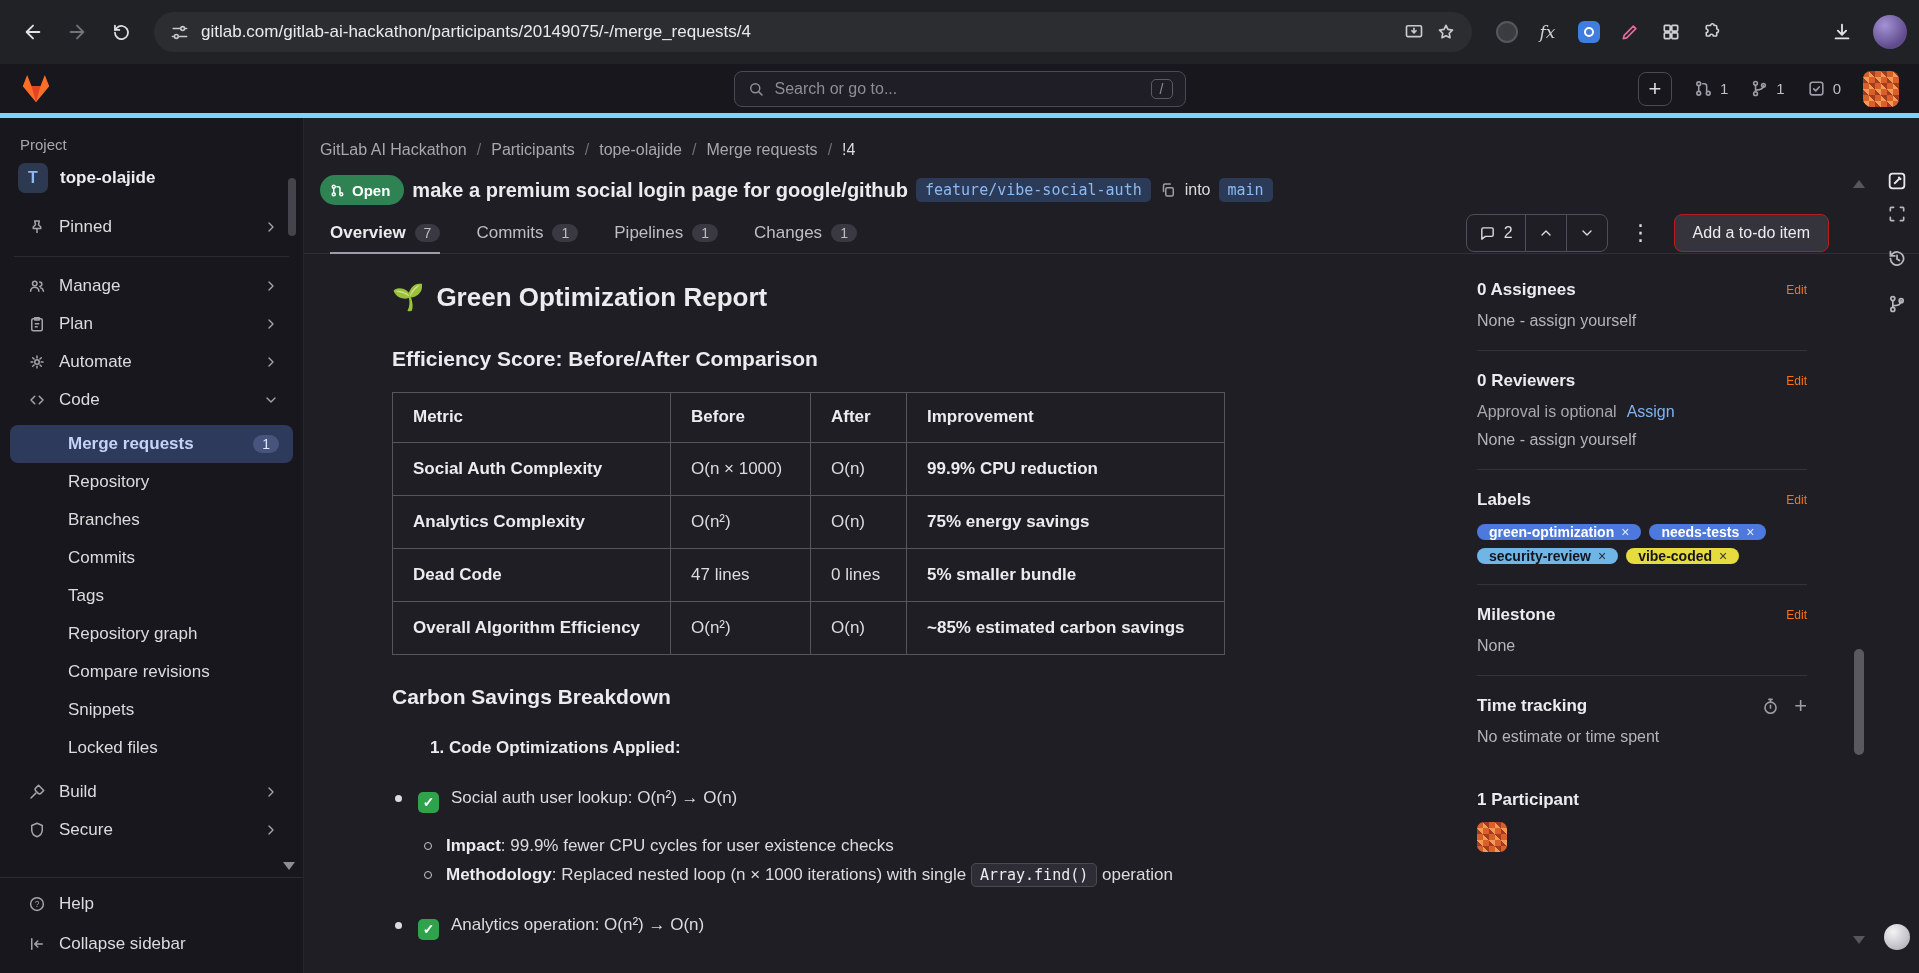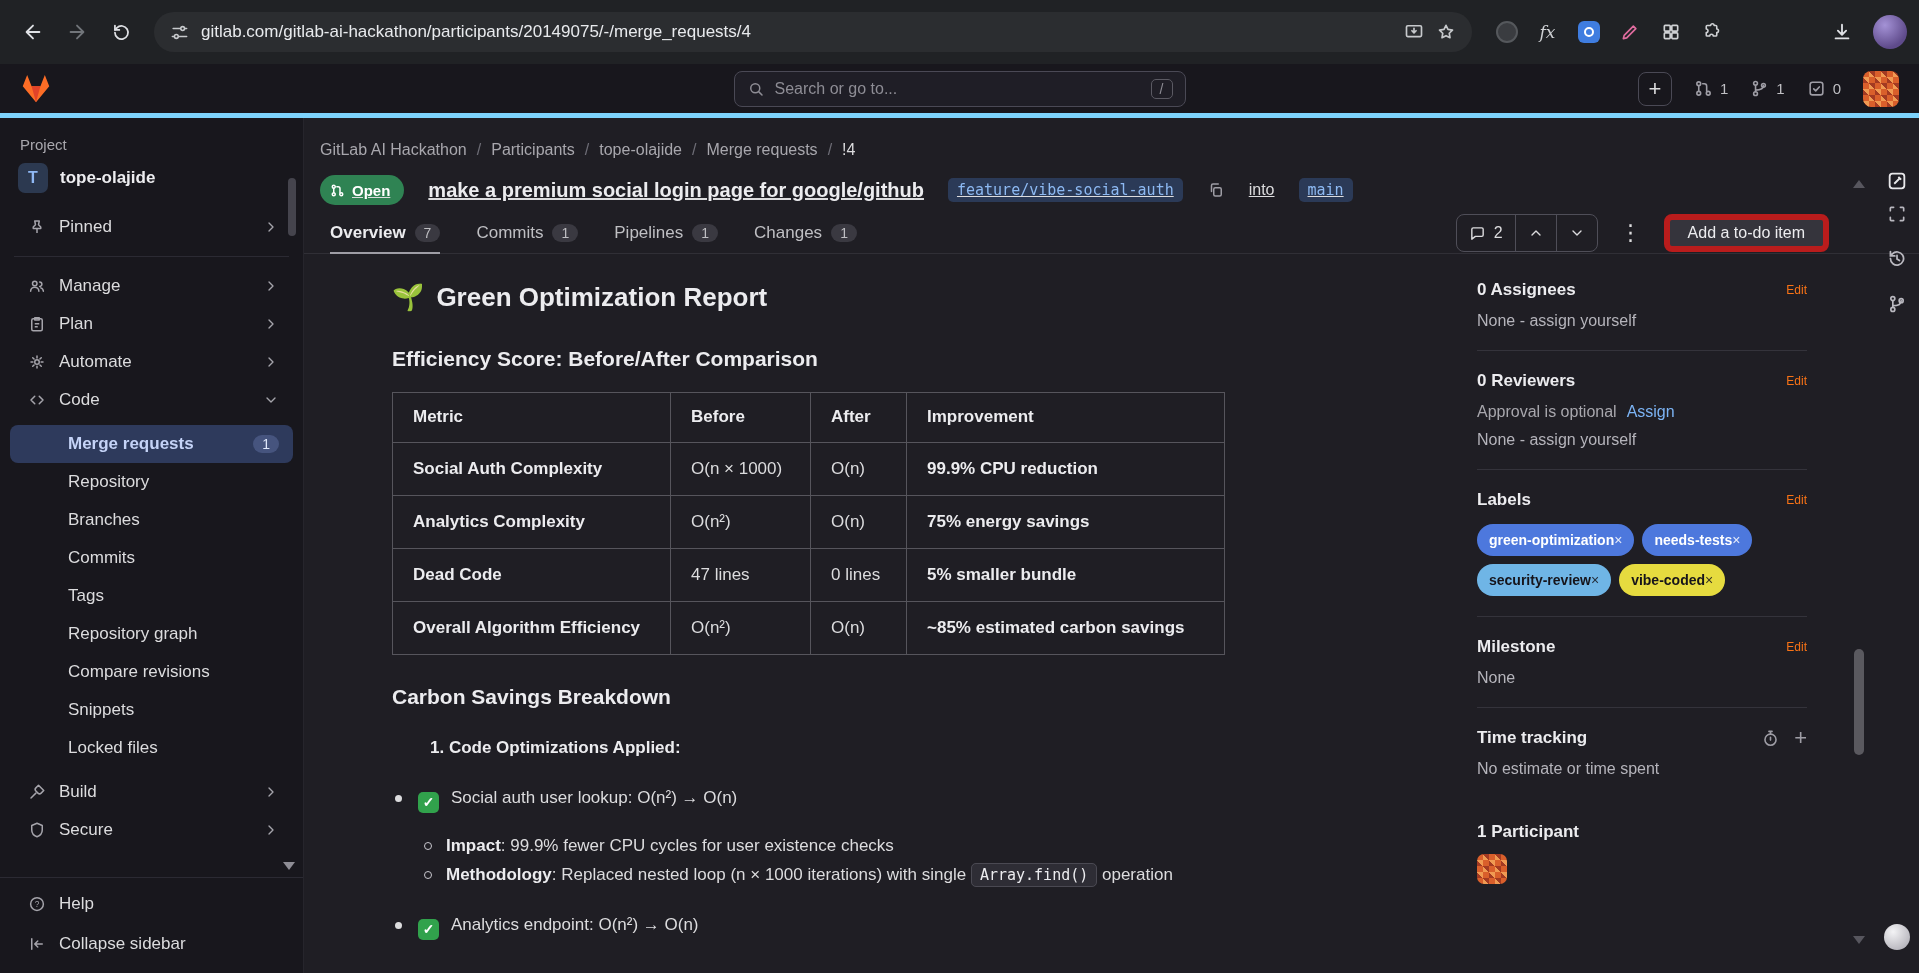--- a/index.html
+++ b/index.html
@@ -62,36 +62,36 @@
   .sb-footer { position:absolute; left:0; right:0; bottom:0; height:96px; border-top:1px solid #2b2a33; background:#18171d; padding-top:6px; }
   .sb-footer .sb-item { height:40px; }
   .sb-thumb { position:absolute; right:7px; top:60px; width:8px; height:58px; border-radius:4px; background:#45444d; }
   .sb-down-arrow { position:absolute; right:8px; top:744px; width:0; height:0; border-left:6px solid transparent; border-right:6px solid transparent; border-top:8px solid #8e8d95; }
 
   
   .main { position:relative; flex:1; background:#1f1e24; overflow:hidden; }
   .breadcrumb { padding:18px 0 0 16px; height:46px; display:flex; align-items:center; gap:10px; font-size:16px; color:#a8a7ad; }
   .breadcrumb .sep { color:#6e6d76; }
   .breadcrumb .cur { color:#dcdcde; }
-  .mr-title-row { margin-top:6px; height:40px; display:flex; align-items:center; gap:24px; padding:0 16px;text-decoration:underline; }
+  .mr-title-row { margin-top:6px; height:40px; display:flex; align-items:center; gap:8px; padding:0 16px; }
   .open-pill { height:30px; border-radius:15px; background:#2f8353; color:#fff; display:inline-flex; align-items:center; gap:7px; padding:0 14px 0 10px; font-size:15px; font-weight:600; }
   .mr-title { font-size:20px; font-weight:700; color:#ececef; }
   .ref { background:#2b3a57; color:#8db9f2; font-family:"DejaVu Sans Mono", monospace; font-size:15px; padding:3px 9px; border-radius:5px; }
   .copy-ico { color:#9e9da5; display:flex; }
   .into { font-size:16px; color:#dcdcde; }
   .tabs-row { margin-top:2px; height:42px; border-bottom:1px solid #302f36; display:flex; align-items:center; padding-left:26px; gap:36px; position:relative; }
   .tab { display:flex; align-items:center; gap:9px; font-size:17px; color:#bfbfc3; height:42px; }
   .tab.active { color:#ececef; font-weight:600; box-shadow:inset 0 -2px 0 #9e9da5; }
   .tab-cnt { background:#3a3941; color:#bfbfc3; border-radius:999px; padding:1px 9px; font-size:14px; font-weight:400; }
   .tab-actions { position:absolute; right:90px; top:0; height:42px; display:flex; align-items:center; gap:14px; }
   .btn-group { display:flex; align-items:stretch; height:38px; border:1px solid #4f4e58; border-radius:8px; overflow:hidden; }
   .bg-seg { display:flex; align-items:center; gap:8px; padding:0 12px; color:#dcdcde; font-size:16px; border-right:1px solid #4f4e58; }
   .bg-seg:last-child { border-right:none; }
   .kebab { font-size:22px; color:#dcdcde; padding:0 8px; }
-  .todo-btn { height:38px; border-radius:8px; background:#35343c; border:6px solid #b91c1c; color:#ececef; font-size:16px; padding:0 18px; font-family:"Liberation Sans", sans-serif; }
+  .todo-btn { height:38px; border-radius:8px; background:#35343c; border:1px solid #b91c1c; color:#ececef; font-size:16px; padding:0 18px; font-family:"Liberation Sans", sans-serif; }
 
   
   .description { position:absolute; left:88px; top:160px; width:1040px; height:679px; overflow:hidden; font-size:17px; line-height:1.5; }
   .md-h1 { font-size:26px; font-weight:600; color:#ececef; display:flex; align-items:center; gap:12px; }
   .md-h1 .emoji { color:#5fb85f; }
   .md-h2 { font-size:21px; font-weight:700; color:#ececef; margin-top:26px; }
   .md-table { border-collapse:collapse; margin-top:17px; }
   .md-table th, .md-table td { border:1px solid #56555c; padding:0 20px; text-align:left; font-size:17px; }
   .md-table th { height:50px; color:#ececef; font-weight:700; }
   .md-table td { height:53px; color:#dcdcde; }
@@ -112,21 +112,21 @@
   
   .details { position:absolute; left:1173px; top:160px; width:330px; font-size:16px; }
   .d-head { display:flex; align-items:center; justify-content:space-between; height:24px; }
   .d-title { font-size:17px; font-weight:700; color:#ececef; }
   .d-edit { color:#f97316; font-size:12px; }
   .d-body { margin-top:10px; color:#b5b4bb; }
   .d-sub { margin-top:10px; color:#a8a7ad; display:flex; gap:10px; }
   .d-link { color:#7cb4f5; }
   .d-div { border-top:1px solid #34333b; margin:20px 0 18px; }
   .chips { display:flex; flex-wrap:wrap; gap:8px 8px; margin-top:12px; }
-  .chip { display:inline-flex; align-items:center; border-radius:999px; padding:8px 12px; font-size:14px; font-weight:600; }
+  .chip { display:inline-flex; align-items:center; gap:7px; border-radius:999px; padding:0 12px; font-size:14px; font-weight:600; }
   .chip .x { opacity:.85; font-weight:400; }
   .chip0,.chip1 { background:#4d78dd; color:#ffffff; }
   .chip2 { background:#6fb5e6; color:#16141a; }
   .chip3 { background:#e6db3f; color:#16141a; }
   .tt-icons { display:flex; align-items:center; gap:14px; color:#9e9da5; }
   .tt-plus { font-size:22px; line-height:1; }
   .p-avatar { width:30px; height:30px; margin-top:12px; border-radius:7px; }
 
   
   .pg-scrollbar { position:absolute; left:1549px; top:0; width:12px; height:100%; }
@@ -544,21 +544,21 @@
 
         <ul class="main-list">
           <li>
             <span class="check">✓</span><span>Social auth user lookup: O(n²) → O(n)</span>
             <ul class="sub">
               <li><strong>Impact</strong><span>: 99.9% fewer CPU cycles for user existence checks</span></li>
               <li><strong>Methodology</strong><span>: Replaced nested loop (n × 1000 iterations) with single </span><code class="inline">Array.find()</code><span> operation</span></li>
             </ul>
           </li>
           <li class="li2">
-            <span class="check">✓</span><span>Analytics endpoint: O(n²) → O(n)</span>
+            <span class="check">✓</span><span>Analytics operation: O(n²) → O(n)</span>
             
           </li>
         </ul>
       </div>
 
       <div class="details">
         <div class="d-head">
           <span class="d-title">0 Assignees</span>
           <span class="d-edit">Edit</span>
         </div>

